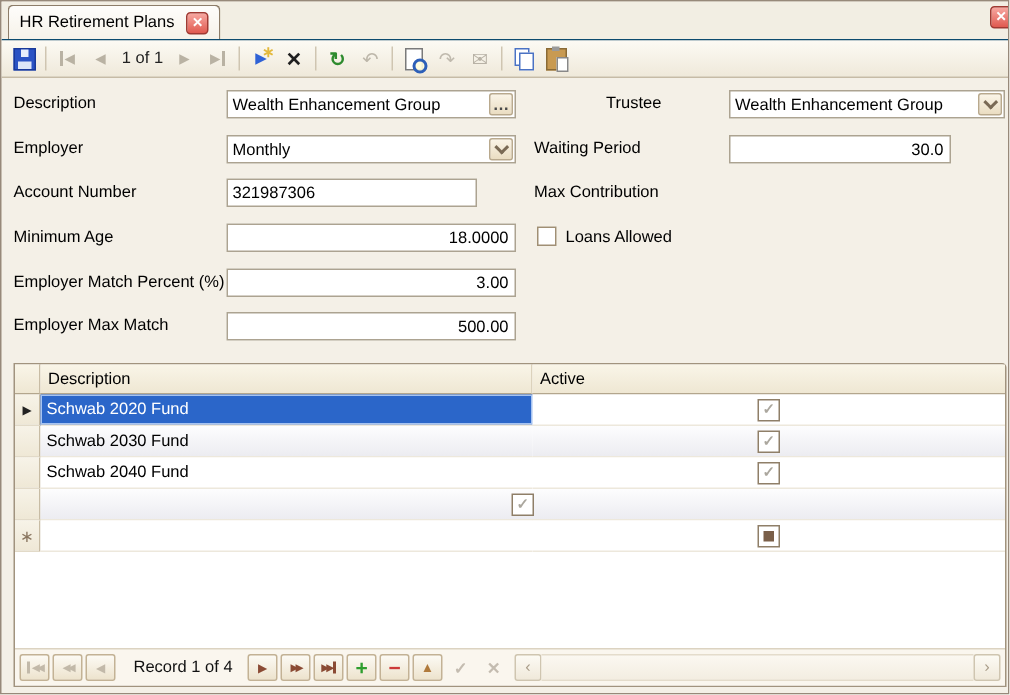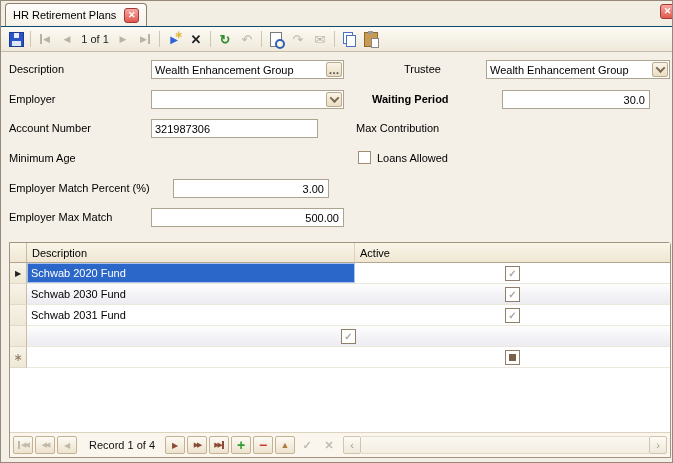--- a/index.html
+++ b/index.html
@@ -160,52 +160,56 @@
   <div class="flabel" style="left:8px;top:62px;">Description</div>
   <div class="ffield hasbtn" style="left:150px;top:59px;width:193px;">
     <input value="Wealth Enhancement Group" style="">
     <div class="fbtn">
         <span class="dots">…</span>
       </div>
   </div>
 
   <div class="flabel" style="left:8px;top:92px;">Employer</div>
   <div class="ffield hasbtn" style="left:150px;top:89px;width:193px;">
+    <input value="Monthly" style="">
     <div class="fbtn">
         <span class="chev"></span>
       </div>
   </div>
 
   <div class="flabel" style="left:8px;top:121px;">Account Number</div>
   <div class="ffield" style="left:150px;top:118px;width:167px;">
     <input value="321987306" style="">
   </div>
 
   <div class="flabel" style="left:8px;top:151px;">Minimum Age</div>
+  <div class="ffield" style="left:150px;top:148px;width:193px;">
+    <input class="num" value="18.0000" style="">
+  </div>
 
   <div class="flabel" style="left:8px;top:181px;">Employer Match Percent (%)</div>
-  <div class="ffield" style="left:150px;top:178px;width:156px;margin-left:22px;">
+  <div class="ffield" style="left:150px;top:178px;width:193px;">
     <input class="num" value="3.00" style="">
   </div>
 
   <div class="flabel" style="left:8px;top:210px;">Employer Max Match</div>
   <div class="ffield" style="left:150px;top:207px;width:193px;">
     <input class="num" value="500.00" style="">
   </div>
 
   <div class="flabel" style="left:369px;top:62px;margin-left:34px;">Trustee</div>
   <div class="ffield hasbtn" style="left:485px;top:59px;width:184px;">
     <input value="Wealth Enhancement Group" style="">
     <div class="fbtn">
         <span class="chev"></span>
       </div>
   </div>
 
-  <div class="flabel" style="left:371px;top:92px;font-weight:bold;">Waiting Period</div>
-  <div class="ffield" style="left:485px;top:89px;width:148px;margin-left:16px;">
+  <div class="flabel" style="left:355px;top:92px;">Waiting Period</div>
+  <div class="ffield" style="left:485px;top:89px;width:148px;">
     <input class="num" value="30.0" style="">
   </div>
 
   <div class="flabel" style="left:355px;top:121px;">Max Contribution</div>
 
   <div class="cbx" style="left:357px;top:150px;"></div>
   <div class="flabel" style="left:376px;top:151px;">Loans Allowed</div>
 
   <div id="grid">
     <div class="ghead">
@@ -220,21 +224,21 @@
             <span class="gchk">✓</span>
           </div>
         </div><div class="grow alt">
           <div class="gind"></div>
           <div class="gcell gdesc">Schwab 2030 Fund</div>
           <div class="gcell gact">
             <span class="gchk">✓</span>
           </div>
         </div><div class="grow">
           <div class="gind"></div>
-          <div class="gcell gdesc">Schwab 2031 Fund</div>
+          <div class="gcell gdesc">Schwab 2040 Fund</div>
           <div class="gcell gact">
             <span class="gchk">✓</span>
           </div>
         </div><div class="grow alt">
           <div class="gind"></div>
           <div class="gcell gact">
             <span class="gchk">✓</span>
           </div>
         </div><div class="grow">
           <div class="gind" style="font-size: 11px; color: rgb(138, 118, 96);">∗</div>

